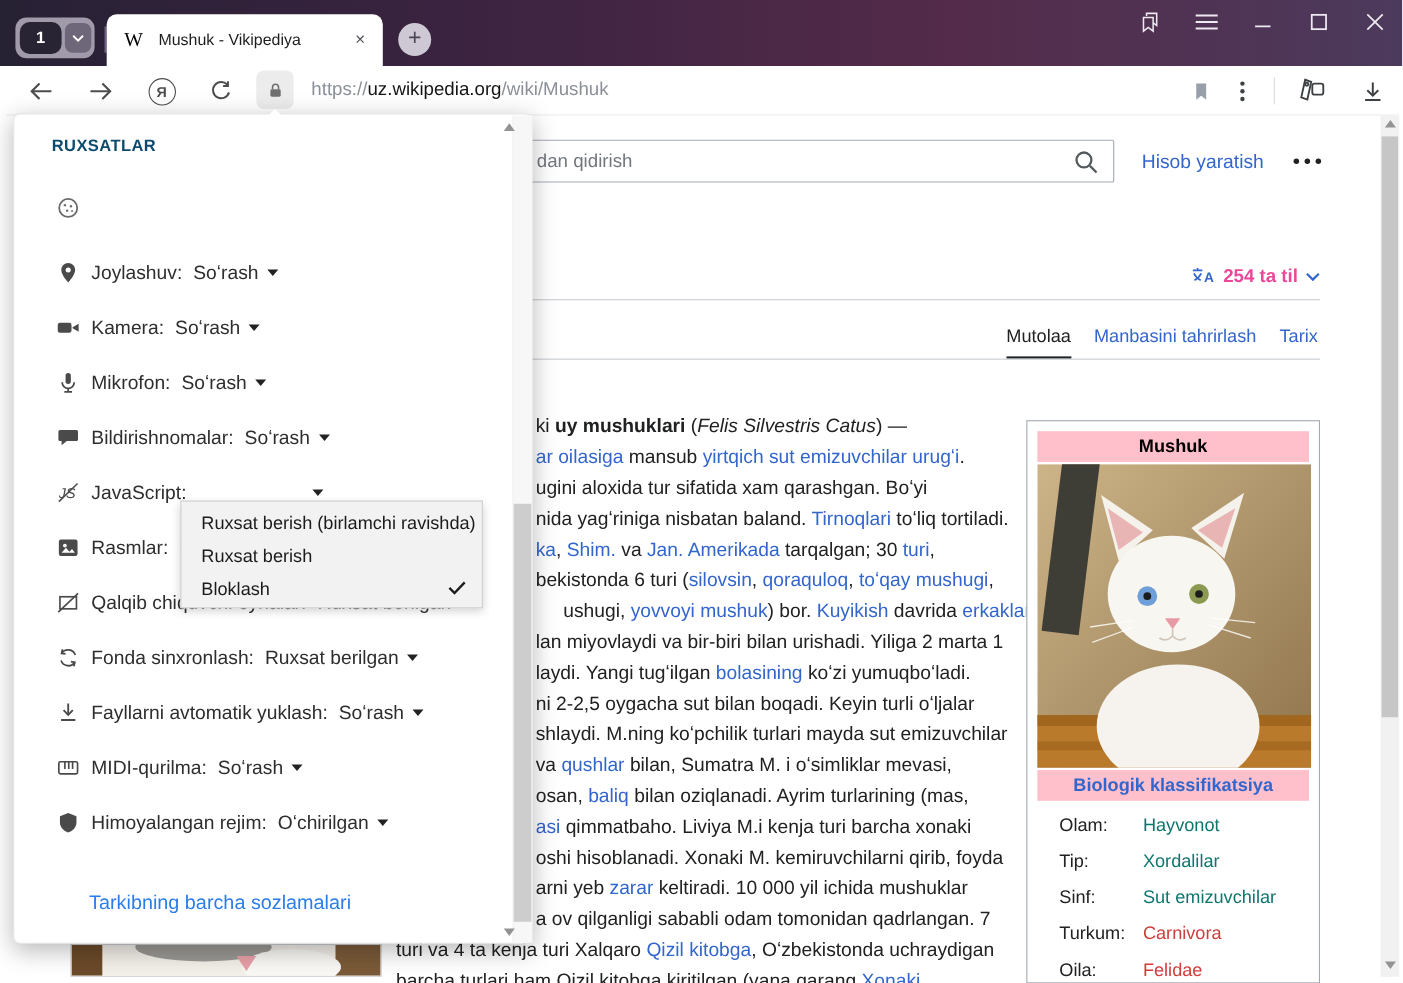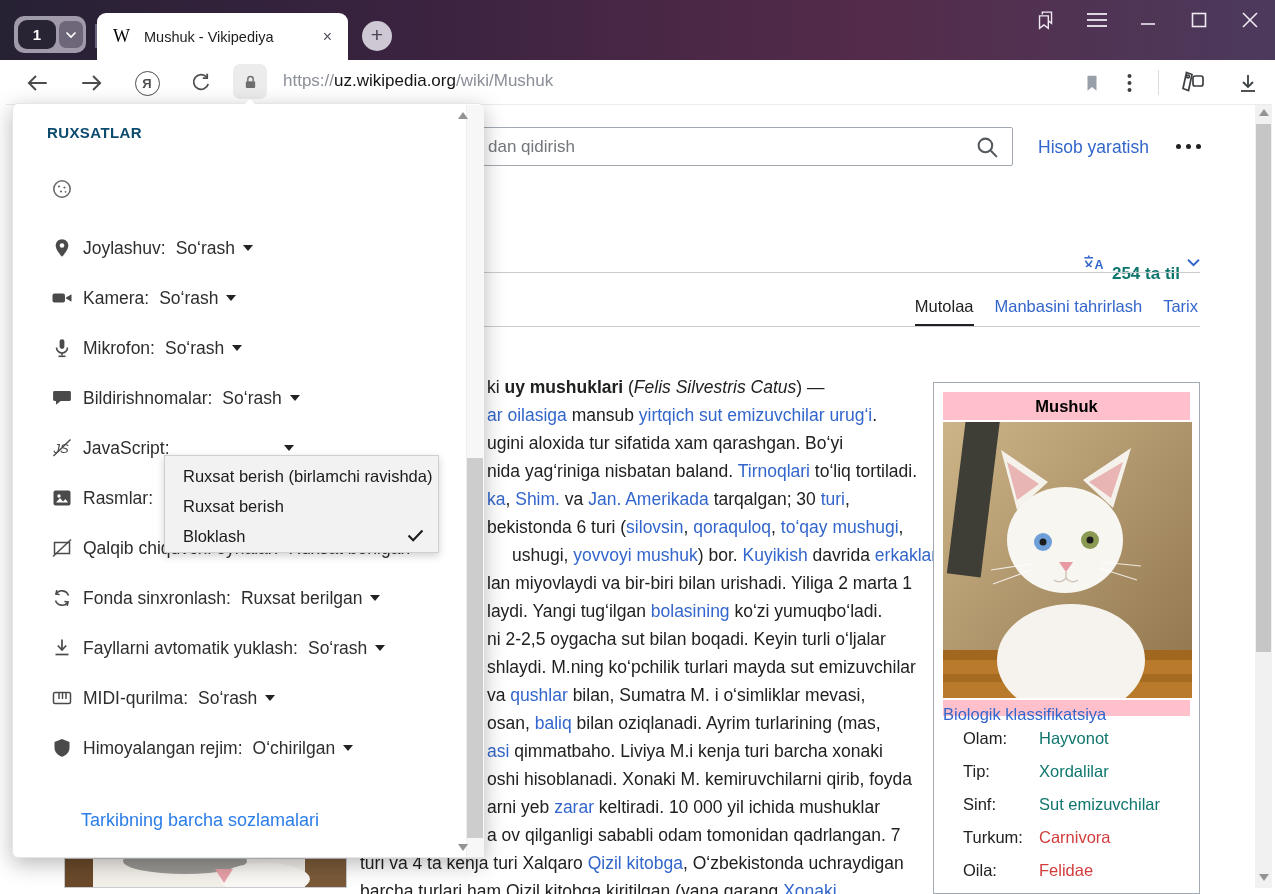--- a/index.html
+++ b/index.html
@@ -44,37 +44,37 @@
   
   .searchbox { position:absolute; left:362px; top:127px; width:651px; height:39px; background:#fff;
     border:1px solid #a2a9b1; border-radius:2px; }
   .searchbox .ph { position:absolute; left:125px; top:9px; font-size:17px; color:#72777d; }
   .searchbox .mag { position:absolute; right:12px; top:7px; }
   .create-acct { position:absolute; left:1038px; top:137px; font-size:17.5px; color:#3366cc; }
   .hdr-dots { position:absolute; left:1176px; top:144px; display:flex; gap:5px; }
   .hdr-dots i { width:5px; height:5px; border-radius:50%; background:#202122; }
 
   .lang-sel { position:absolute; top:241px; right:75px; display:flex; align-items:center; gap:7px; }
-  .lang-sel .txt { font-size:17px; font-weight:bold; color:#0f766e;margin-top:23px; }
+  .lang-sel .txt { font-size:17px; font-weight:bold; color:#ec4899; }
   .hairline { position:absolute; left:362px; width:838px; height:1px; background:#c8ccd1; }
   .wiki-tabs { position:absolute; top:297px; right:77px; display:flex; gap:21px; font-size:16.5px; }
   .wiki-tabs .wtab { color:#3366cc; padding-bottom:8px; }
   .wiki-tabs .wtab.active { color:#202122; border-bottom:2px solid #202122; }
 
   .aline { position:absolute; white-space:nowrap; font-size:17.5px; color:#202122; }
   .aline .lk { color:#3366cc; }
 
   
   .infobox { position:absolute; left:933px; top:382px; width:267px; height:512px;
     border:1px solid #a2a9b1; background:#fff; padding:9px; font-size:16.5px; }
   .ib-title { background:#ffc0cb; text-align:center; font-weight:bold; color:#000;
     height:28px; line-height:28px; font-size:16.5px; }
   .ib-photo { margin-top:2px; width:249px; height:276px; }
-  .ib-section { background:#ffc0cb; text-align:left; font-weight:normal; color:#3366cc;
-    height:16px; line-height:29px; margin-top:2px; }
+  .ib-section { background:#ffc0cb; text-align:center; font-weight:bold; color:#3366cc;
+    height:28px; line-height:29px; margin-top:2px; }
   .ib-rows { margin-top:6px; }
   .ib-row { display:flex; height:33px; align-items:center; padding-left:20px; }
   .ib-row .lbl { width:76px; color:#202122; }
   .ib-row .val.blue { color:#0f766e; } .ib-row .val.red { color:#d33c3c; }
 
   .thumb-photo { position:absolute; left:64px; top:858px; width:283px; height:30px; border:1px solid #c8ccd1; }
 
   
   .pg-scroll { position:absolute; left:1255px; top:105px; width:17px; height:783px; background:#f1f1f1; }
   .pg-thumb { position:absolute; left:1256px; top:124px; width:15px; height:528px; background:#c6c6c6; }

